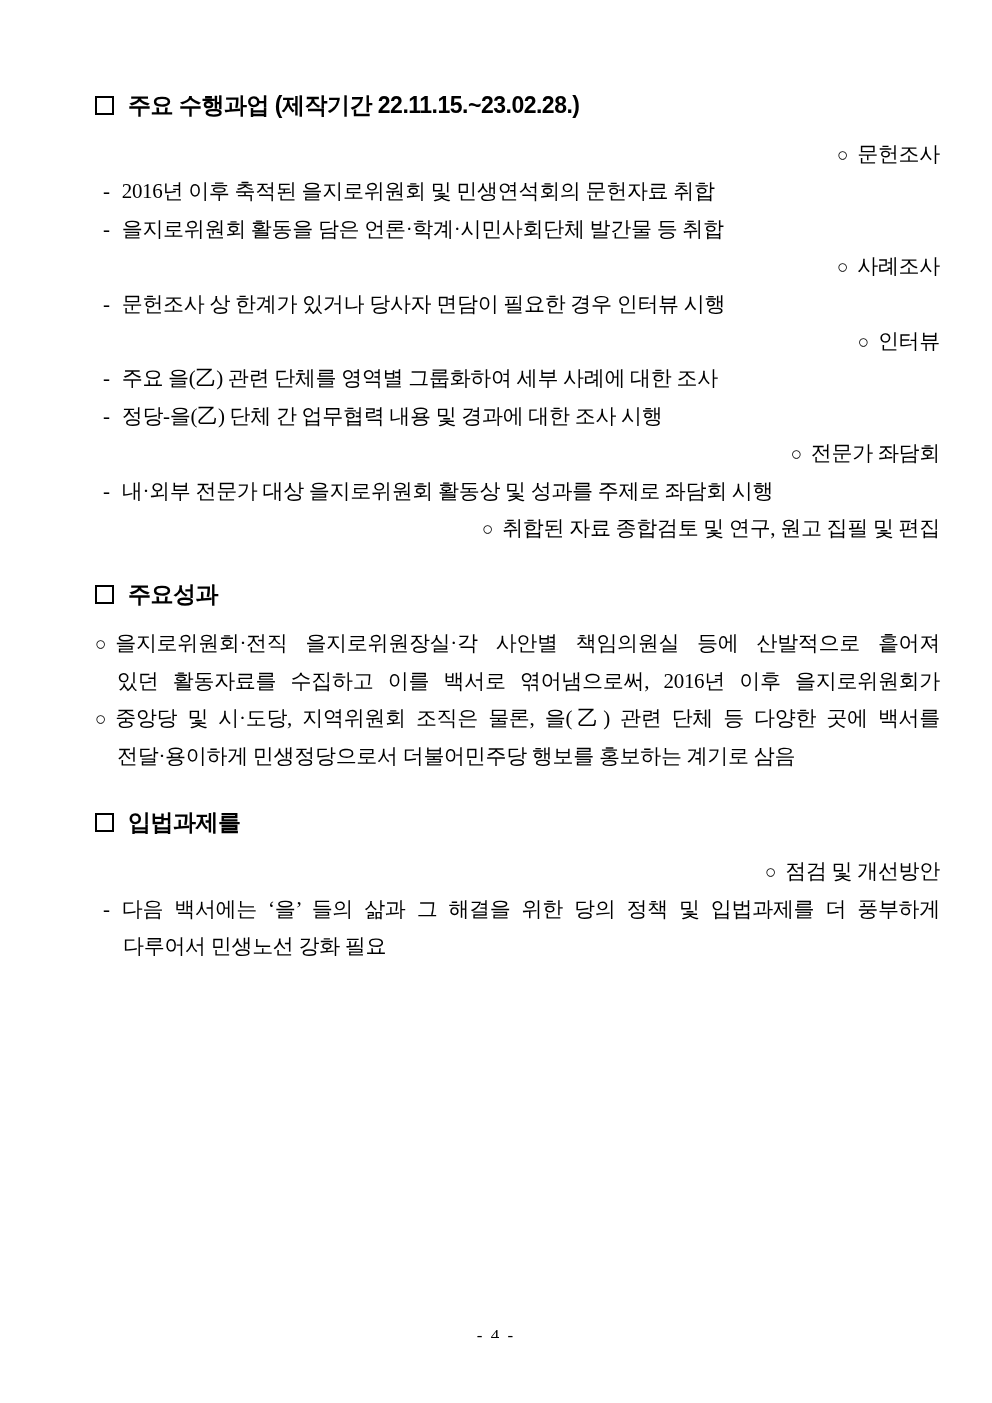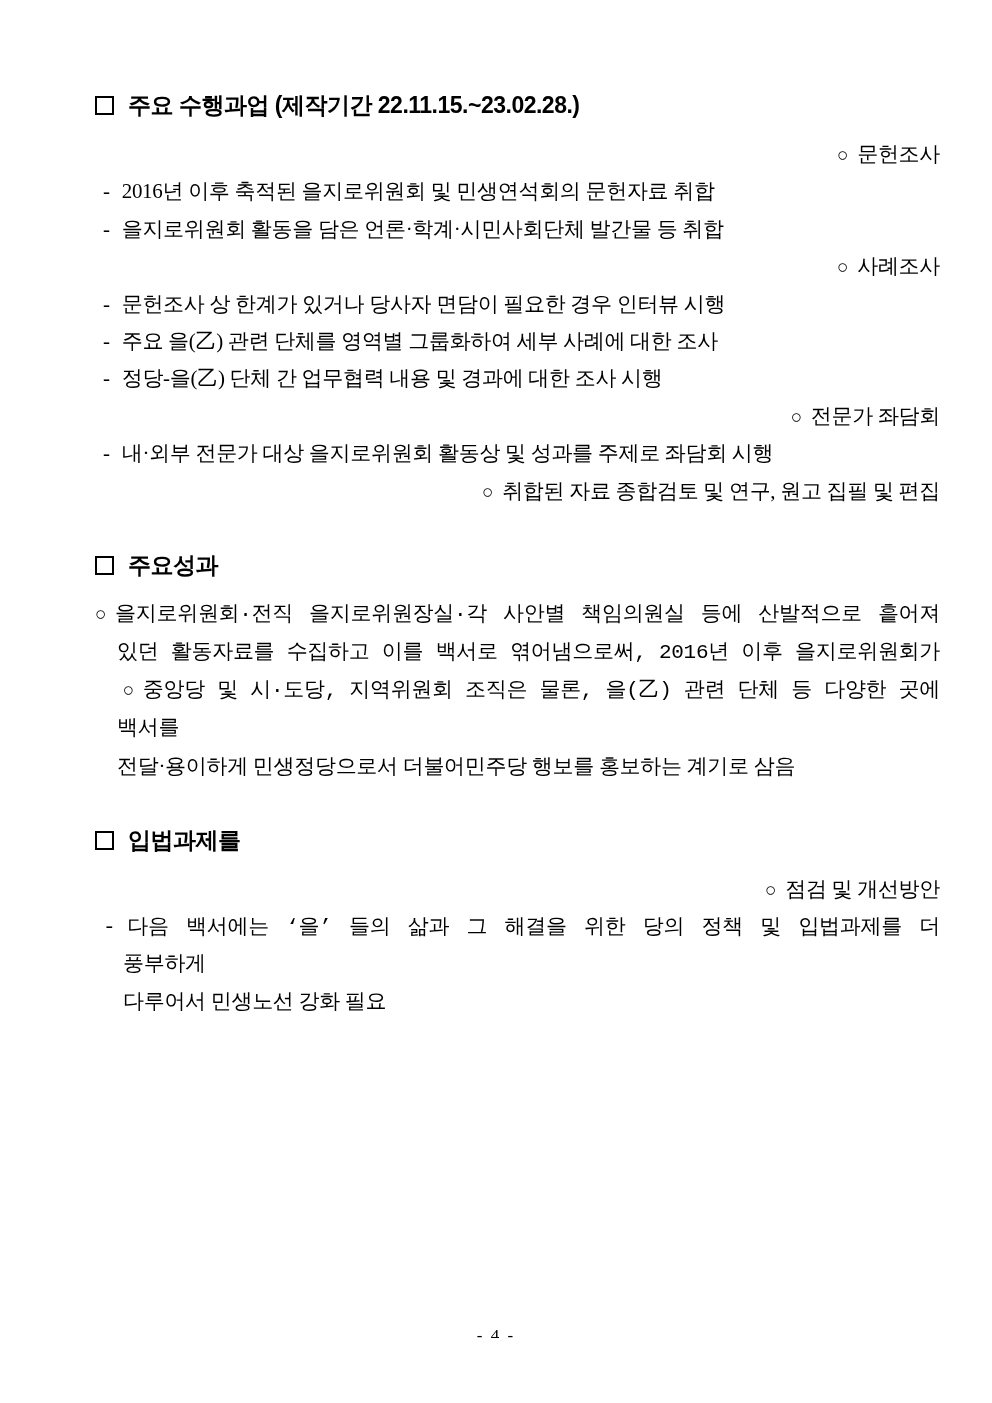--- a/index.html
+++ b/index.html
@@ -15,21 +15,21 @@
     color: #000000;
     font-family: "Liberation Serif", "DejaVu Serif", serif;
     overflow: hidden;
     box-sizing: border-box;
     padding: 90px 52px 0 95px;
   }
   .content {
     width: 845px;
   }
   .section + .section {
-    margin-top: 40px;
+    margin-top: 32px;
   }
   .sec-title {
     font-family: "Liberation Sans", "DejaVu Sans", sans-serif;
     font-weight: bold;
     font-size: 23px;
     line-height: 30px;
     margin: 0 0 16px 0;
     letter-spacing: -0.5px;
     display: flex;
     align-items: center;
@@ -49,21 +49,20 @@
   .li {
     font-size: 21px;
     line-height: 37.4px;
     margin: 0;
     letter-spacing: -0.3px;
     word-break: keep-all;
   }
   .li.fill {
     text-align: justify;
     text-align-last: justify;
-    font-family: Liberation Mono, monospace;
   }
   .li.circle {
     padding-left: 22px;
     text-indent: -22px;
     text-align: right;
   }
   .li.dash {
     padding-left: 28px;
     text-indent: -24px;
   }
@@ -105,20 +104,21 @@
     <div class="section">
       <h2 class="sec-title">
         <span class="sq">□</span>
         <span>주요 수행과업 (제작기간 22.11.15.~23.02.28.)</span>
       </h2>
       <p class="li circle"><span class="mk circle-mk">○</span><span>문헌조사</span></p>
       <p class="li dash"><span class="mk dash-mk">-</span><span>2016년 이후 축적된 을지로위원회 및 민생연석회의 문헌자료 취합</span></p>
       <p class="li dash"><span class="mk dash-mk">-</span><span>을지로위원회 활동을 담은 언론·학계·시민사회단체 발간물 등 취합</span></p>
       <p class="li circle"><span class="mk circle-mk">○</span><span>사례조사</span></p>
       <p class="li dash"><span class="mk dash-mk">-</span><span>문헌조사 상 한계가 있거나 당사자 면담이 필요한 경우 인터뷰 시행</span></p>
+      <p class="li circle"><span class="mk circle-mk">○</span><span>인터뷰</span></p>
       <p class="li dash"><span class="mk dash-mk">-</span><span>주요 을(乙) 관련 단체를 영역별 그룹화하여 세부 사례에 대한 조사</span></p>
       <p class="li dash"><span class="mk dash-mk">-</span><span>정당-을(乙) 단체 간 업무협력 내용 및 경과에 대한 조사 시행</span></p>
       <p class="li circle"><span class="mk circle-mk">○</span><span>전문가 좌담회</span></p>
       <p class="li dash"><span class="mk dash-mk">-</span><span>내·외부 전문가 대상 을지로위원회 활동상 및 성과를 주제로 좌담회 시행</span></p>
       <p class="li circle"><span class="mk circle-mk">○</span><span>취합된 자료 종합검토 및 연구, 원고 집필 및 편집</span></p>
     </div>
 
     <div class="section">
       <h2 class="sec-title">
         <span class="sq">□</span>

